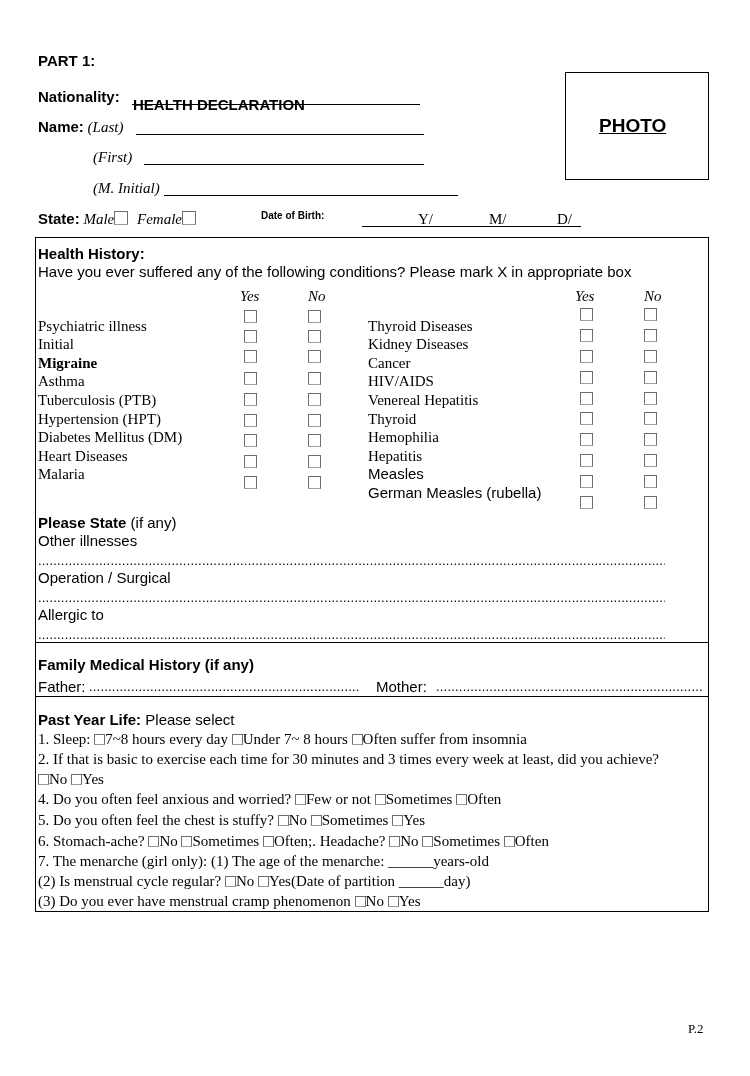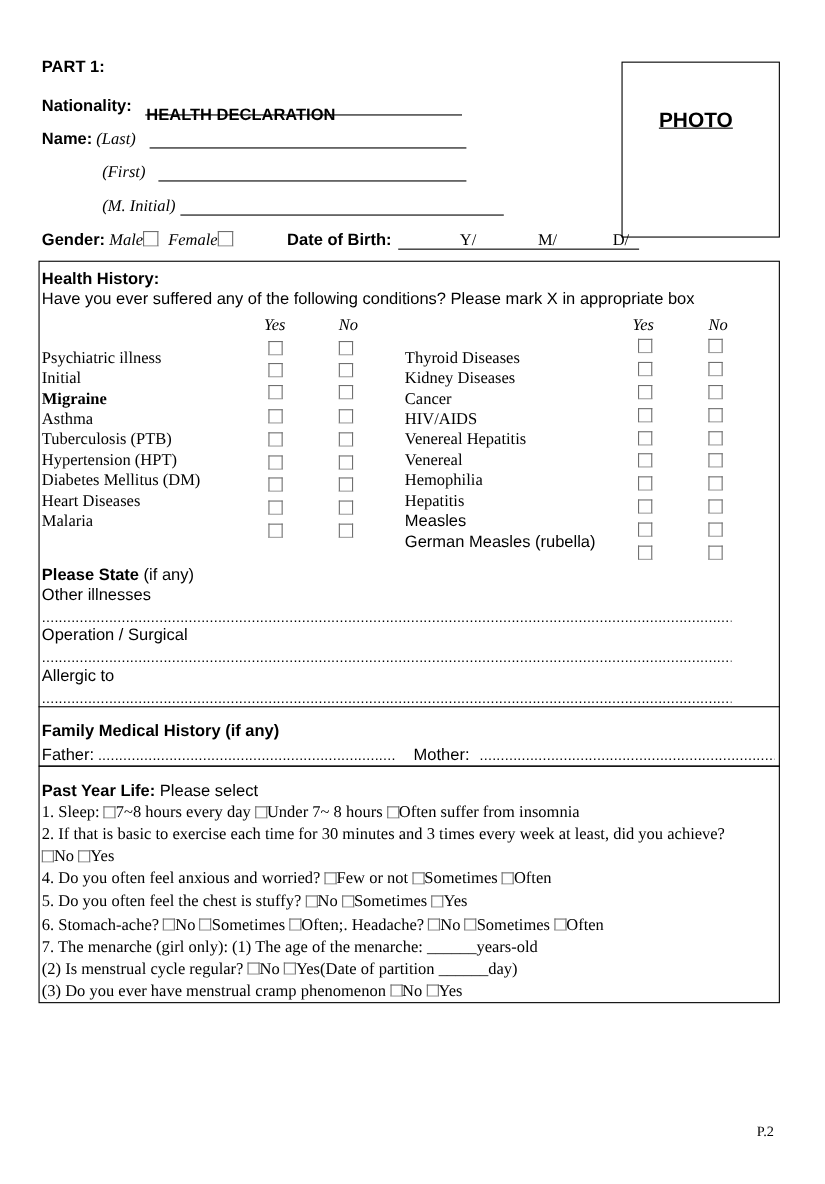--- a/index.html
+++ b/index.html
@@ -18,45 +18,45 @@
   .cond { font-family: "Liberation Serif", serif; font-size: 15px; position: absolute; white-space: nowrap; }
   .condS { font-family: "Liberation Sans", sans-serif; font-size: 15px; position: absolute; white-space: nowrap; }
   .q { font-family: "Liberation Serif", serif; font-size: 15px; position: absolute; white-space: nowrap; left: 38px; }
 </style>
 </head>
 <body>
 
 <div class="abs sans b" style="left:38px; top:52px; font-size:15px;">PART 1:</div>
 <div class="abs sans b" style="left:133px; top:52px; font-size:15px;margin-top:44px;">HEALTH DECLARATION</div>
 
-<div class="box" style="left:565px; top:56px; width:144px; height:160px;">
+<div class="box" style="left:565px; top:72px; width:144px; height:108px;">
   <div class="abs sans b" style="left:33px; top:42px; font-size:19px; text-decoration: underline;">PHOTO</div>
 </div>
 
 <div class="abs sans b" style="left:38px; top:88px; font-size:15px;">Nationality:</div>
 <div class="uline" style="left:132px; top:104px; width:288px;"></div>
 
 <div class="abs" style="left:38px; top:118px; font-size:15px;">
   <span class="sans b">Name:</span>
   <span class="serif i">(Last)</span>
 </div>
 <div class="uline" style="left:136px; top:134px; width:288px;"></div>
 
 <div class="abs serif i" style="left:93px; top:149px; font-size:15px;">(First)</div>
 <div class="uline" style="left:144px; top:164px; width:280px;"></div>
 
 <div class="abs serif i" style="left:93px; top:180px; font-size:15px;">(M. Initial)</div>
 <div class="uline" style="left:164px; top:195px; width:294px;"></div>
 
 <div class="abs" style="left:38px; top:210px; font-size:15px;">
-  <span class="sans b">Gender:</span>
+  <span class="sans b">State:</span>
   <span class="serif i">Male</span><span class="cb" style="width:14px;height:14px;"></span>
   <span class="serif i" style="margin-left:5px;">Female</span><span class="cb" style="width:14px;height:14px;"></span>
 </div>
-<div class="abs sans b" style="left:261px; top:210px; font-size:15px;">Date of Birth:</div>
+<div class="abs sans b" style="left:261px; top:210px; font-size:10px;">Date of Birth:</div>
 <div class="uline" style="left:362px; top:226px; width:219px;"></div>
 <div class="abs serif" style="left:418px; top:211px; font-size:15px;">Y/</div>
 <div class="abs serif" style="left:489px; top:211px; font-size:15px;">M/</div>
 <div class="abs serif" style="left:557px; top:211px; font-size:15px;">D/</div>
 
 <div class="box" style="left:35px; top:237px; width:674px; height:460px;"></div>
 <div class="box" style="left:35px; top:696px; width:674px; height:216px;"></div>
 <div class="hline" style="left:35px; top:642px; width:674px;"></div>
 
 <div class="abs sans b" style="left:38px; top:245px; font-size:15px;">Health History:</div>
@@ -77,21 +77,21 @@
     <div class="cond" style="left: 38px; top: 429px;">Diabetes Mellitus (DM)</div>
     <div class="cond" style="left: 38px; top: 448px;">Heart Diseases</div>
     <div class="cond" style="left: 38px; top: 466px;">Malaria</div>
   </div>
 <div id="right-conds">
     <div class="cond" style="left: 368px; top: 318px;">Thyroid Diseases</div>
     <div class="cond" style="left: 368px; top: 336px;">Kidney Diseases</div>
     <div class="cond" style="left: 368px; top: 355px;">Cancer</div>
     <div class="cond" style="left: 368px; top: 373px;">HIV/AIDS</div>
     <div class="cond" style="left: 368px; top: 392px;">Venereal Hepatitis</div>
-    <div class="cond" style="left: 368px; top: 411px;">Venereal</div>
+    <div class="cond" style="left: 368px; top: 411px;">Thyroid</div>
     <div class="cond" style="left: 368px; top: 429px;">Hemophilia</div>
     <div class="cond" style="left: 368px; top: 448px;">Hepatitis</div>
     <div class="condS" style="left: 368px; top: 465px;">Measles</div>
     <div class="condS" style="left: 368px; top: 484px;">German Measles (rubella)</div>
   </div>
 <div id="left-boxes">
     <div class="cbl" style="left: 244px; top: 310px;"></div>
     <div class="cbl" style="left: 308px; top: 310px;"></div>
     <div class="cbl" style="left: 244px; top: 330px;"></div>
     <div class="cbl" style="left: 308px; top: 330px;"></div>

